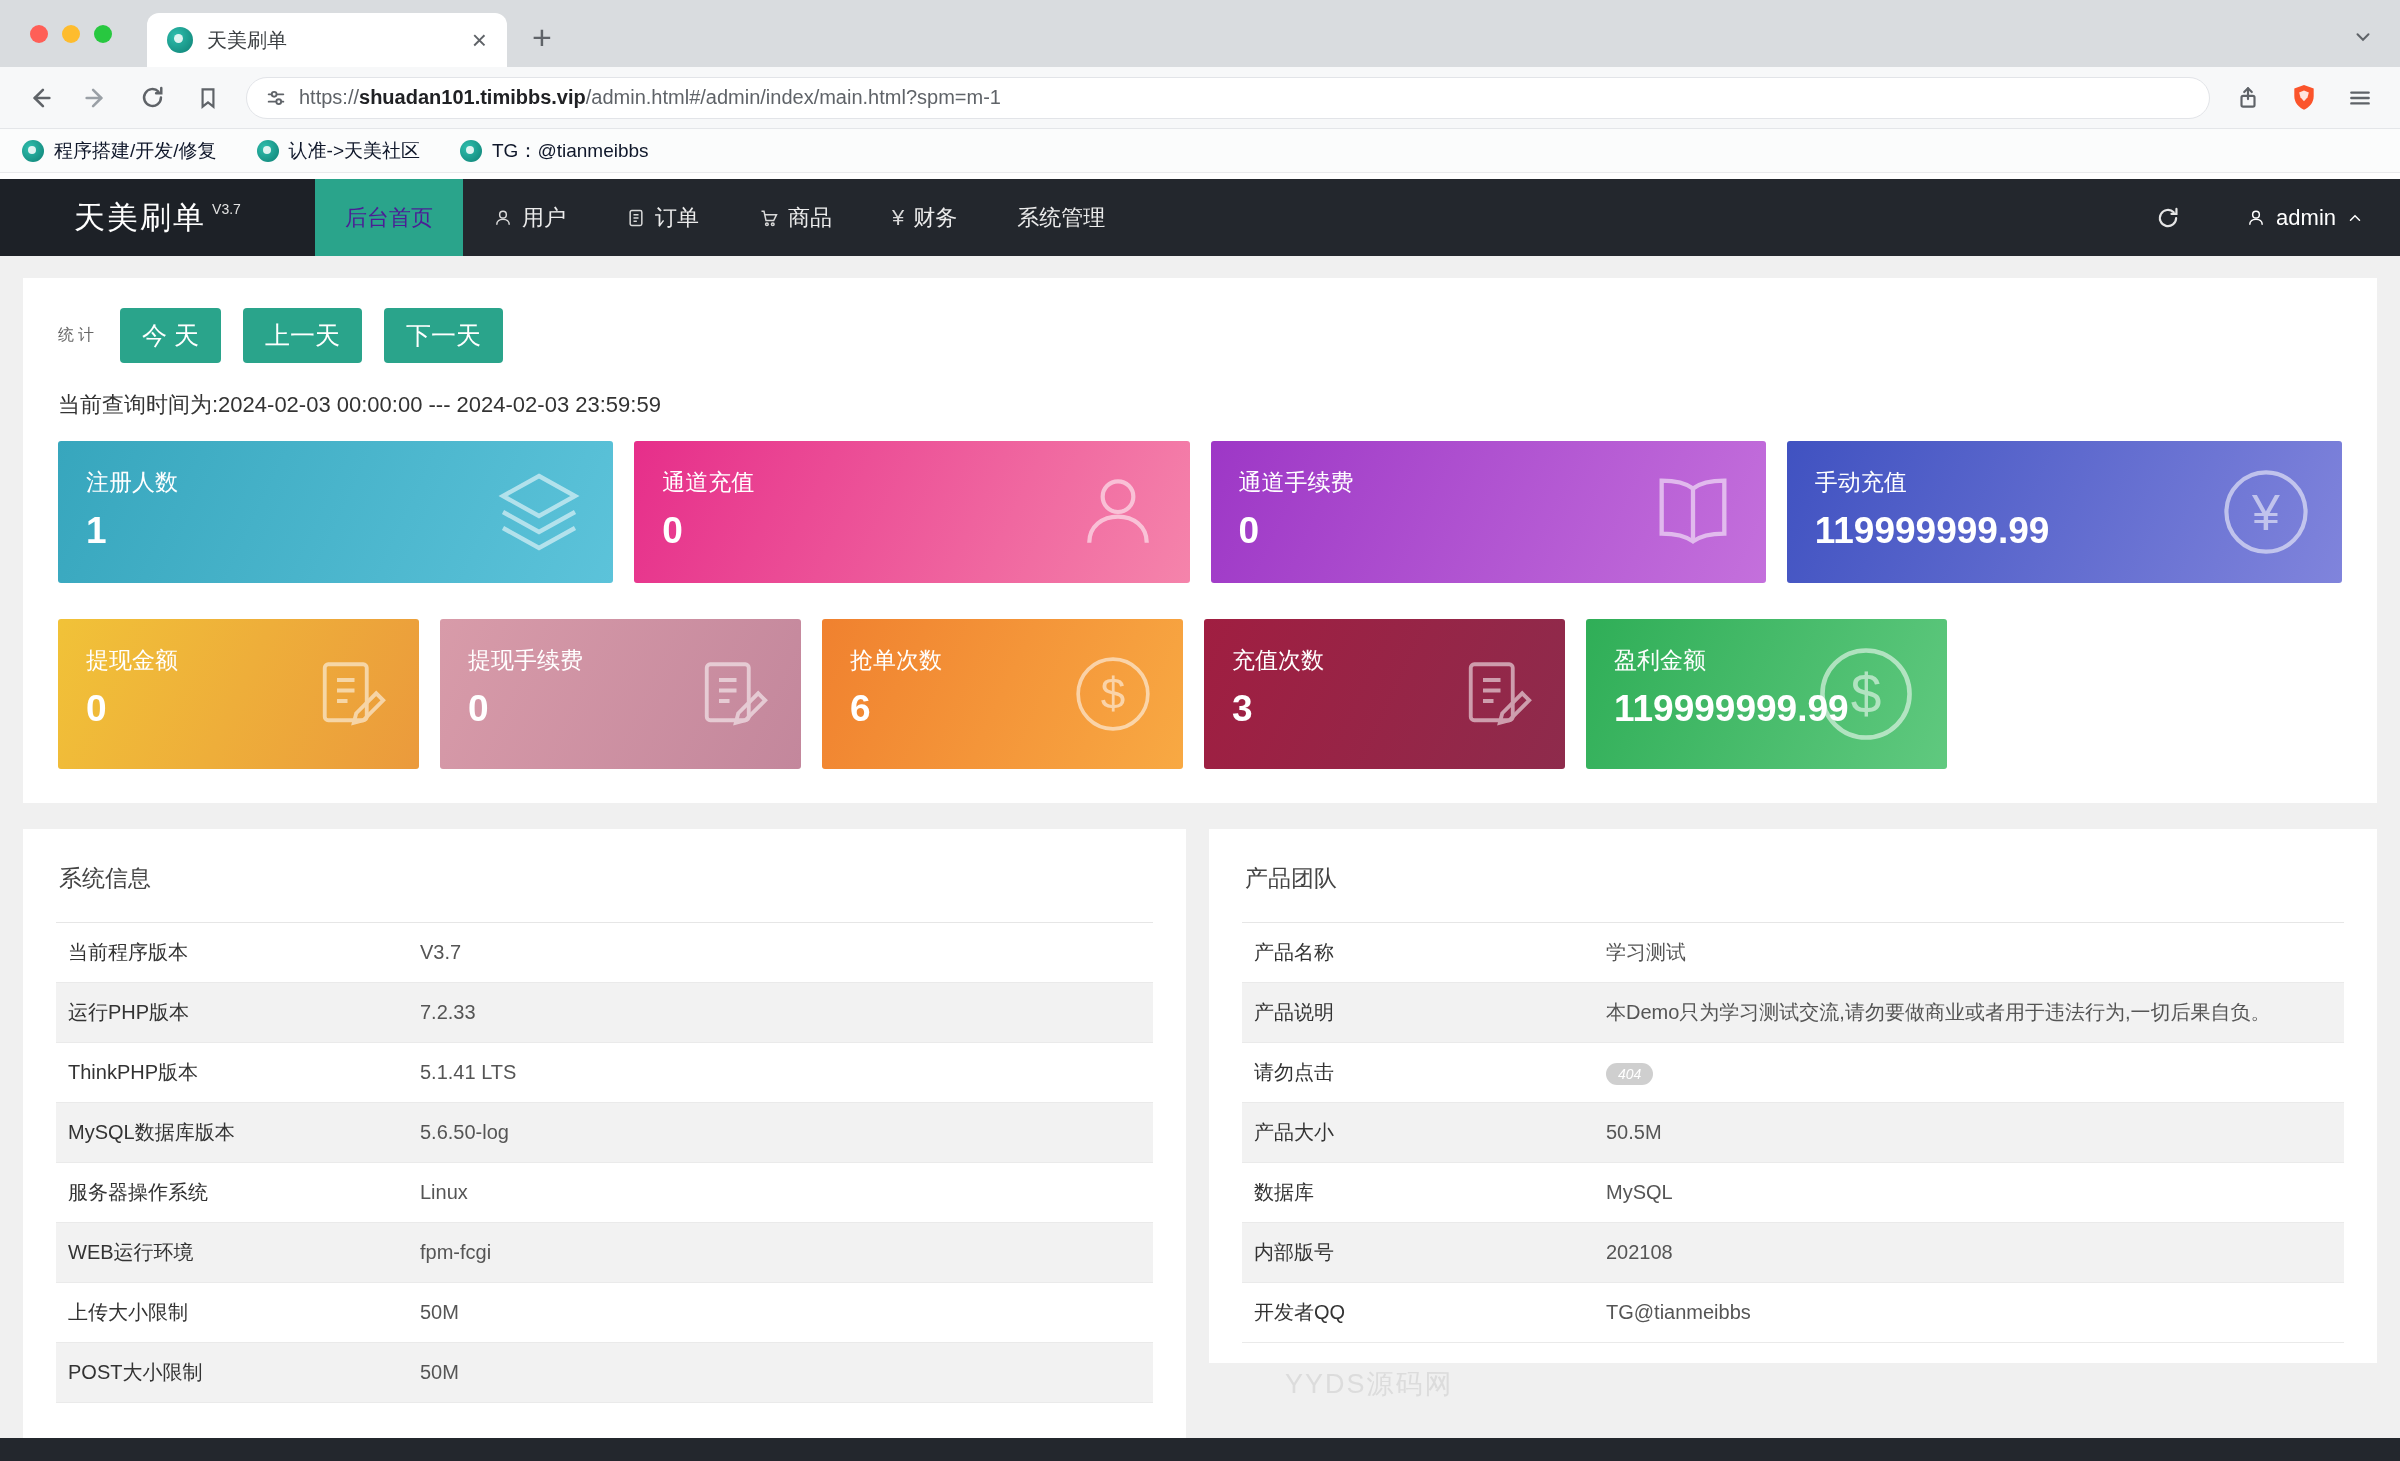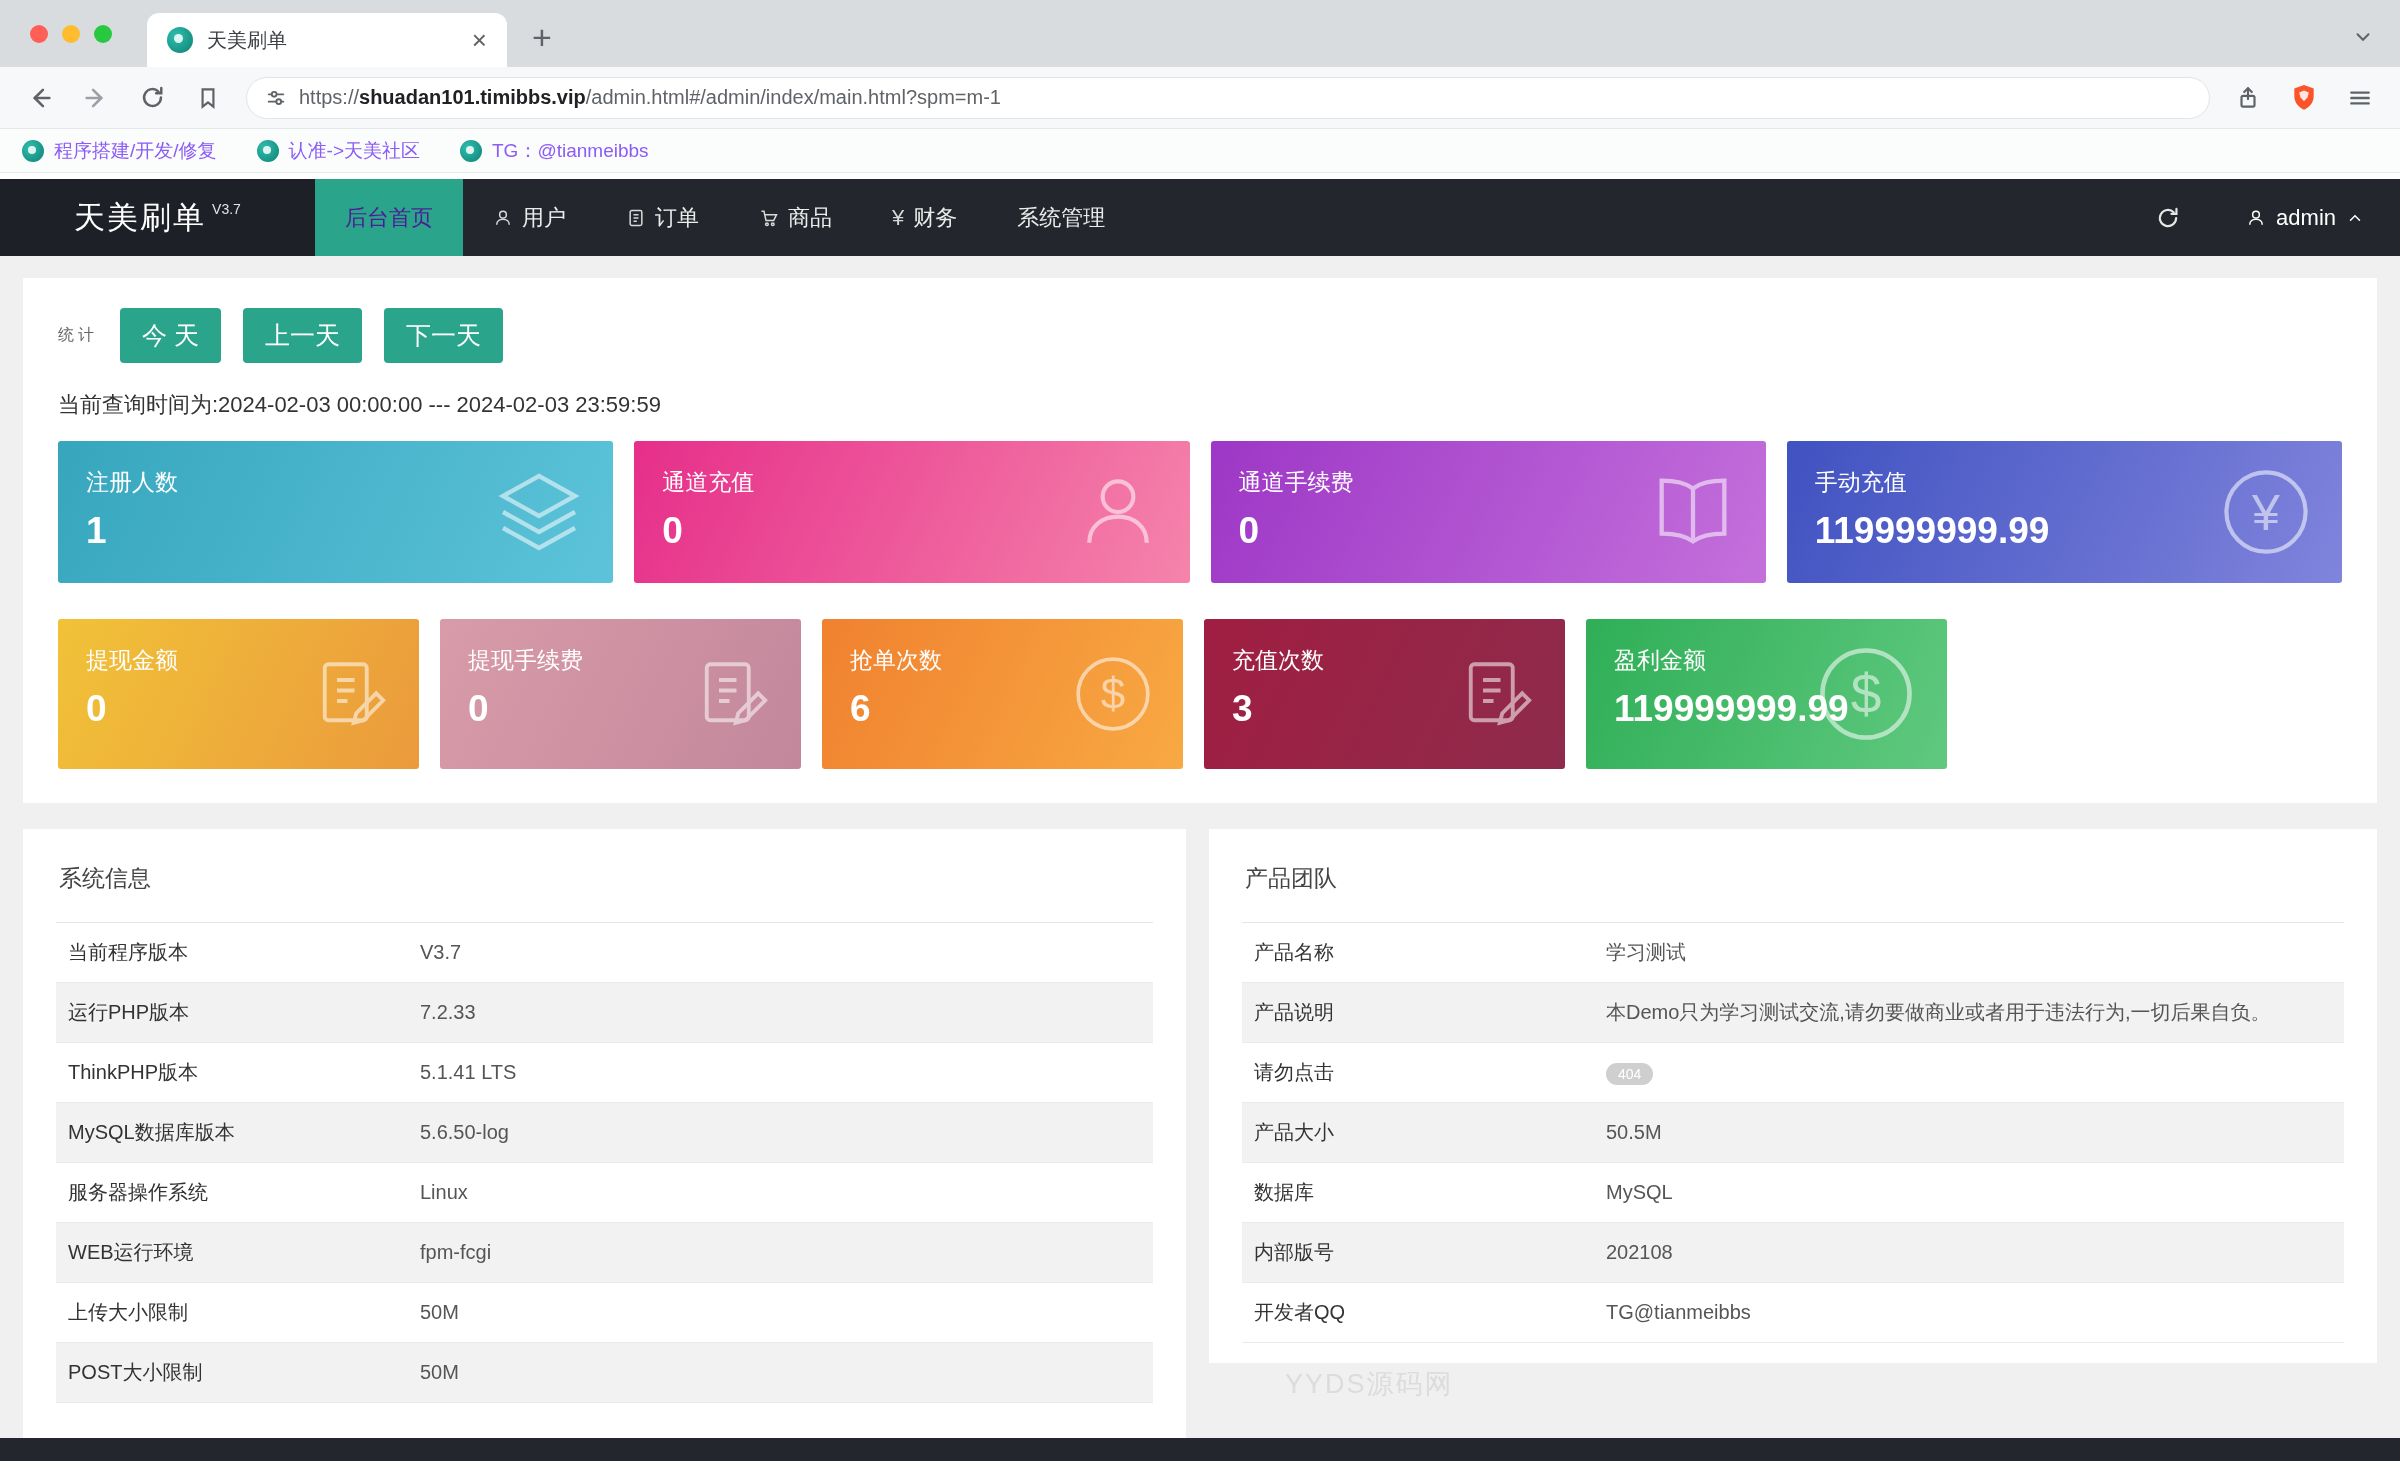--- a/index.html
+++ b/index.html
@@ -30,21 +30,21 @@
   .strip-chevron{position:absolute;right:26px;top:26px;}
   .toolbar{height:62px;background:#f7f8f9;border-bottom:1px solid #e4e6e9;
       display:flex;align-items:center;padding:0 22px;gap:20px;}
   .tb-icon{flex:none;display:flex;align-items:center;justify-content:center;width:36px;height:36px;}
   .urlbar{flex:1;height:42px;background:#fff;border:1px solid #e2e4e8;border-radius:21px;
       display:flex;align-items:center;padding:0 18px;gap:12px;overflow:hidden;}
   .url-text{font-size:20px;color:#5f6368;white-space:nowrap;overflow:hidden;}
   .url-text b{color:#202124;font-weight:700;}
   .bookmarks-bar{height:44px;background:#fbfcfc;border-bottom:1px solid #e9eaec;
       display:flex;align-items:center;padding:0 22px;gap:40px;}
-  .bm-item{display:flex;align-items:center;gap:10px;font-size:19px;color:#8b5cf6;}
+  .bm-item{display:flex;align-items:center;gap:10px;font-size:19px;color:#0f172a;}
   .bm-item .fav-circle{width:22px;height:22px;}
   .bm-item .fav-circle::after{left:6px;top:6px;width:8px;height:8px;}
   .chrome-gap{height:6px;background:#fff;}
   
   .navbar{height:77px;background:var(--navbar-bg);display:flex;align-items:stretch;}
   .logo-block{width:315px;background:var(--logo-bg);display:flex;align-items:center;justify-content:center;
       color:#fff;font-size:31px;letter-spacing:2px;}
   .logo-ver{font-size:14px;margin-left:6px;position:relative;top:-9px;letter-spacing:0;color:#e3e3e3;}
   .nav-items{display:flex;}
   .nav-item{display:flex;align-items:center;gap:9px;padding:0 30px;color:#ececec;font-size:22px;cursor:default;}
@@ -76,21 +76,21 @@
   .panel-team{flex:1;padding:34px 0 20px;}
   .panel-title{font-size:23px;color:#444;margin:0 36px 28px;font-weight:400;}
   table.info{width:calc(100% - 66px);margin:0 33px;border-collapse:collapse;table-layout:fixed;
       border-top:1px solid #e6e6e6;font-size:20px;color:#444;}
   table.info tr{height:60px;}
   table.info tr:nth-child(even){background:#f2f2f2;}
   table.info td{border-bottom:1px solid #eaeaea;padding:0 12px;vertical-align:middle;}
   td.cell-label{width:352px;padding-left:30px;color:#333;}
   td.cell-value{color:#555;}
   .badge{display:inline-block;background:#cfcfcf;color:#fff;font-size:14px;
-      padding:4px 12px;border-radius:11px;line-height:1;}
+      padding:4px 12px;border-radius:11px;line-height:1;font-style:italic;}
   .watermark{position:absolute;left:1285px;top:1366px;color:#dcdcdc;font-size:27px;letter-spacing:2px;}
   .footer-bar{position:absolute;left:0;bottom:0;width:100%;height:23px;background:var(--navbar-bg);}
   svg{display:block;}
 </style>
 </head>
 <body>
 
 <div class="tabstrip">
   <div class="traffic">
     <span class="tl-red"></span>

